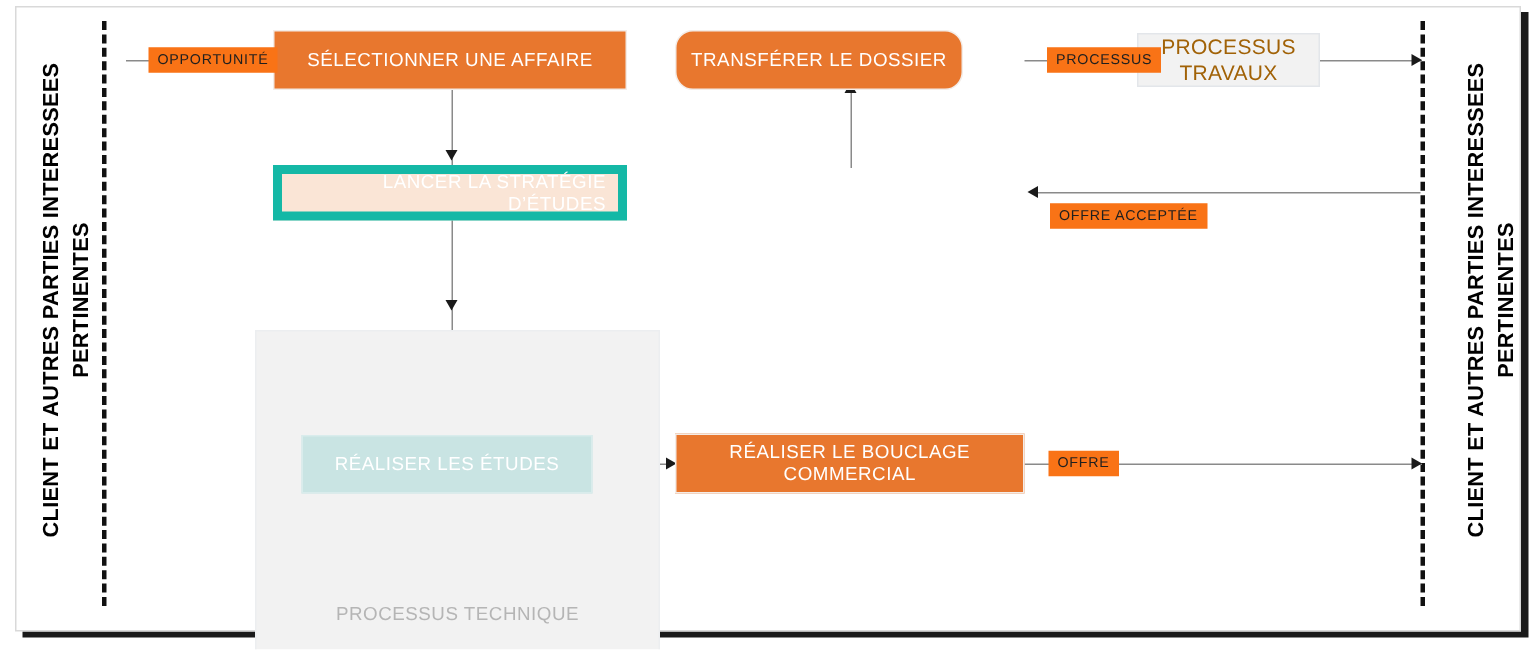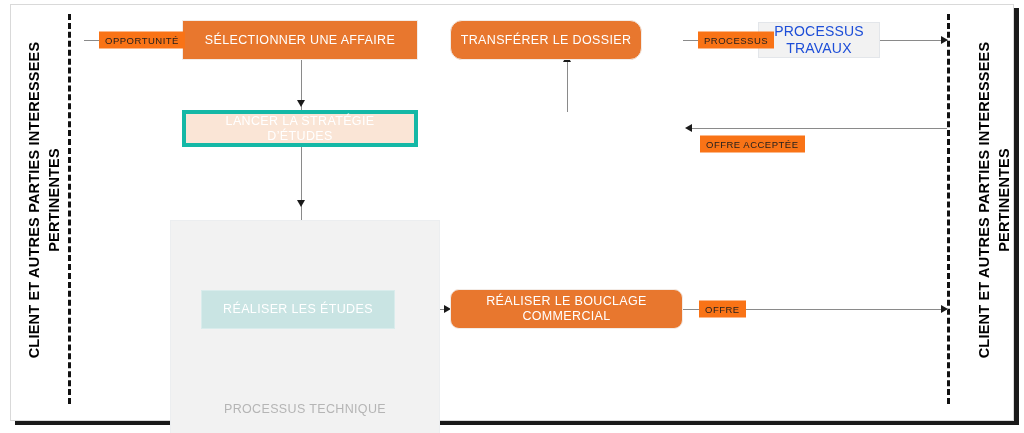--- a/index.html
+++ b/index.html
@@ -83,30 +83,31 @@
     line-height: 1.2;
   }
   .node.orange {
     background: #E8772E;
     color: #ffffff;
     border: 1px solid #f3ece7;
   }
   .node.orange-faded {
     background: #FAE5D6;
     color: #ffffff;
-    border: 4px solid #14b8a6;
+    border: 6px solid #14b8a6;
+    text-align: right;
   }
   .node.teal-faded {
     background: #C9E4E3;
     color: #ffffff;
     border: 1px solid #d9ecec;
   }
   .node.grey {
     background: #F2F2F2;
-    color: #1d4ed8;
+    color: #a16207;
     border: 1px solid #e3e6ea;
     font-size: 14px;
     letter-spacing: .2px;
   }
 
   
   .subprocess {
     position: absolute;
     background: #F2F2F2;
     border: 1px solid #eceef0;
@@ -238,21 +239,21 @@
   <div class="node orange-faded" style="left:182px; top:110px; width:236px; height:37px;">
     <span>LANCER LA STRATÉGIE D’ÉTUDES</span>
   </div>
 
 
 
   <div class="node teal-faded" style="left:201px; top:290px; width:194px; height:39px;">
     <span>RÉALISER LES ÉTUDES</span>
   </div>
 
-  <div class="node orange" style="left:450px; top:289px; width:233px; height:40px;border-radius:9px;">
+  <div class="node orange" style="left:450px; top:289px; width:233px; height:40px;">
     <span>RÉALISER LE BOUCLAGE COMMERCIAL</span>
   </div>
 
   <div class="flow-label" style="left:99px; top:40px;">OPPORTUNITÉ</div>
 
   <div class="flow-label" style="left:698px; top:40px;">PROCESSUS</div>
 
   <div class="flow-label" style="left:700px; top:144px;">OFFRE ACCEPTÉE</div>
 
   <div class="flow-label" style="left:699px; top:309px;">OFFRE</div>

